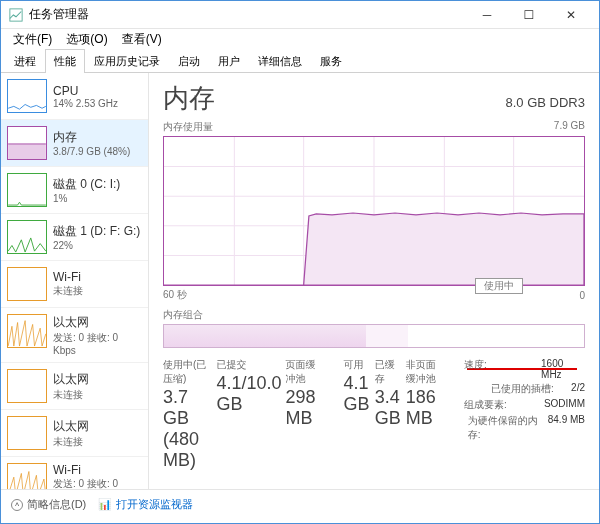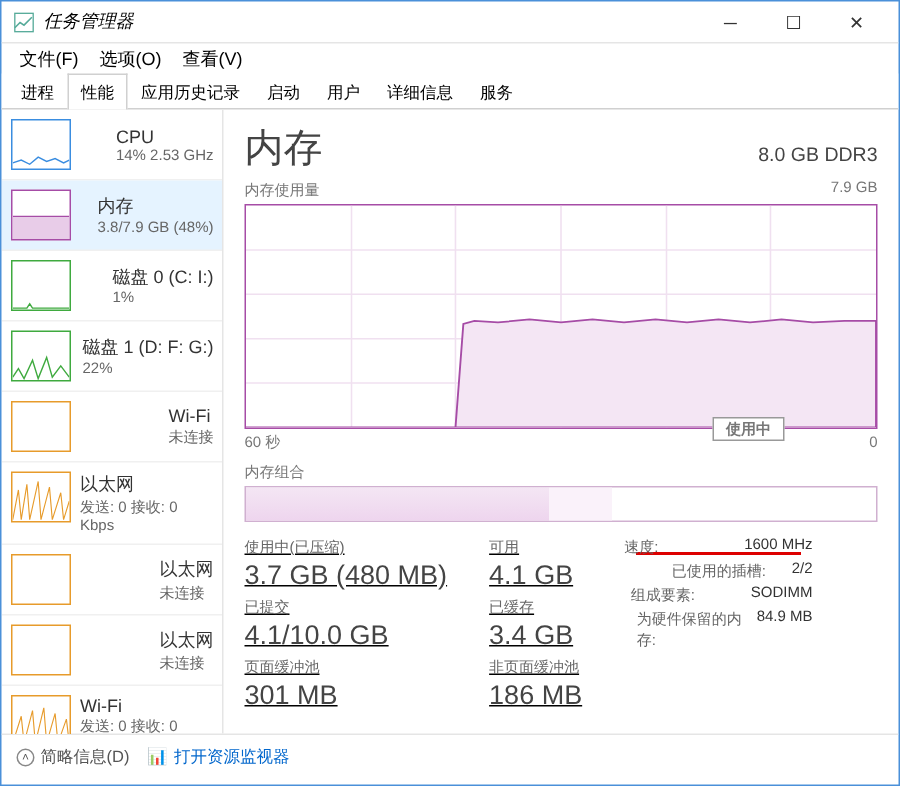--- a/index.html
+++ b/index.html
@@ -1,60 +1,60 @@
 <!DOCTYPE html>
 <html><head>
 <meta charset="utf-8">
 <style>
 * { box-sizing: border-box; margin: 0; padding: 0; font-family: "Microsoft YaHei", "Segoe UI", sans-serif; }
 body { width: 600px; height: 524px; background: #fff; overflow: hidden; font-size: 11px; position: relative; border: 1px solid #4a90d9; }
 .titlebar { height: 28px; display: flex; align-items: center; padding: 0 8px; border-bottom: 1px solid #e5e5e5; }
 .titlebar .icon { width: 14px; height: 14px; margin-right: 6px; }
-.titlebar .title { flex: 1; font-size: 12px; font-style: italic; }
+.titlebar .title { flex: 1; font-size: 12px; }
 .titlebar .winbtns { display: flex; gap: 2px; }
 .titlebar .winbtn { width: 40px; height: 22px; display: flex; align-items: center; justify-content: center; cursor: pointer; font-size: 12px; color: #333; }
 .menubar { height: 20px; display: flex; align-items: center; padding: 0 6px; gap: 2px; font-size: 12px; }
 .menubar span { padding: 2px 6px; cursor: pointer; }
 .tabs { height: 24px; display: flex; align-items: flex-end; padding: 0 4px; border-bottom: 1px solid #d0d0d0; background: #fff; }
 .tabs span { padding: 4px 8px; font-size: 11px; cursor: pointer; border: 1px solid transparent; border-bottom: none; position: relative; top: 1px; }
 .tabs span.active { border-color: #d0d0d0; background: #fff; }
 .content { display: flex; height: 416px; }
 .sidebar { width: 148px; border-right: 1px solid #e5e5e5; overflow-y: auto; overflow-x: hidden; }
-.sideitem { display: flex; padding: 6px 6px; gap: 6px; cursor: pointer; border-bottom: 1px solid #f0f0f0; justify-content: space-between; }
+.sideitem { display: flex; padding: 6px 6px; gap: 6px; cursor: pointer; border-bottom: 1px solid #f0f0f0; }
 .sideitem.selected { background: #e5f3ff; }
 .sidechart { width: 40px; height: 34px; border: 1px solid; flex-shrink: 0; background: #fff; position: relative; overflow: hidden; }
 .sidechart svg { width: 100%; height: 100%; }
 .sideitem .info { display: flex; flex-direction: column; justify-content: center; }
 .sideitem .name { font-size: 12px; color: #333; }
 .sideitem .sub { font-size: 10px; color: #666; }
 .main { flex: 1; padding: 8px 14px; overflow: hidden; }
 .mheader { display: flex; justify-content: space-between; align-items: baseline; }
 .mtitle { font-size: 26px; font-weight: 300; color: #444; }
 .mright { font-size: 13px; color: #444; text-align: right; }
 .chartbox { margin-top: 4px; }
 .chartlabel { font-size: 10px; color: #777; display: flex; justify-content: space-between; }
 .bigchart { border: 1px solid #a64ca6; height: 150px; margin-top: 2px; background: #fff; position: relative; overflow: hidden; }
 .bigchart svg { width: 100%; height: 100%; }
 .xaxis { display: flex; justify-content: space-between; align-items: center; font-size: 10px; color: #777; margin-top: 2px; position: relative; }
 .compbox { border: 1px solid #d0b0d0; height: 24px; margin-top: 2px; display: flex; }
 .compbox .seg1 { width: 48%; background: linear-gradient(#f4e6f4, #eed5ee); }
 .compbox .seg2 { width: 10%; background: #faf2fa; }
 .stats { display: flex; margin-top: 10px; gap: 28px; }
-.statcol { display: flex; flex-direction: column; gap: 4px; text-decoration: underline; }
+.statcol { display: flex; flex-direction: row; gap: 4px; }
 .statgroup .label { font-size: 10px; color: #666; }
 .statgroup .value { font-size: 18px; color: #444; margin-top: 1px; }
 .detailcol { font-size: 10px; color: #555; }
 .detailrow { display: flex; margin-bottom: 2px; position: relative; justify-content: flex-end; }
 .detailrow .k { width: 80px; color: #666; }
 .detailrow .v { color: #333; }
 .footer { height: 30px; border-top: 1px solid #e5e5e5; display: flex; align-items: center; padding: 0 10px; gap: 12px; }
 .footer .less { font-size: 11px; cursor: pointer; display: flex; align-items: center; gap: 4px; color: #555; }
 .footer .link { font-size: 11px; color: #0066cc; cursor: pointer; display: flex; align-items: center; gap: 4px; }
 .highlight { position: absolute; border-bottom: 2px solid #d00; width: 110px; right: 8px; top: 10px; }
-.usage-box { position:absolute; right:62px; bottom:8px; border:1px solid #999; padding:0 8px; font-size:10px; background:#fff;font-weight:bold; }
+.usage-box { position:absolute; right:62px; bottom:8px; border:1px solid #999; padding:0 8px; font-size:10px; background:#fff; }
 </style>
 </head>
 <body>
 
 <div class="titlebar">
   <svg class="icon" viewBox="0 0 16 16">
       <rect x="1" y="1" width="14" height="14" fill="none" stroke="#5a9" stroke-width="1"></rect>
       <polyline points="1,12 5,8 8,10 14,4" fill="none" stroke="#5a9" stroke-width="1.2"></polyline>
     </svg>
   <span class="title">任务管理器</span>
@@ -206,21 +206,21 @@
         <div class="statgroup">
             <div class="label">使用中(已压缩)</div>
             <div class="value">3.7 GB (480 MB)</div>
           </div>
         <div class="statgroup">
             <div class="label">已提交</div>
             <div class="value">4.1/10.0 GB</div>
           </div>
         <div class="statgroup">
             <div class="label">页面缓冲池</div>
-            <div class="value">301 MB</div>
+            <div class="value">298 MB</div>
           </div>
       </div>
       <div class="statcol">
         <div class="statgroup">
             <div class="label">可用</div>
             <div class="value">4.1 GB</div>
           </div>
         <div class="statgroup">
             <div class="label">已缓存</div>
             <div class="value">3.4 GB</div>

